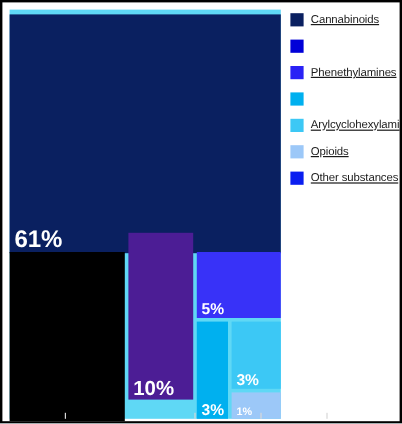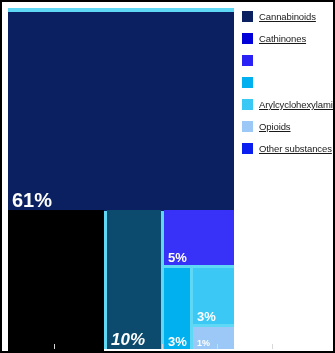--- a/index.html
+++ b/index.html
@@ -97,21 +97,21 @@
   <div id="treemap">
 
     <div class="tile" style="left:0px; top:4px; width:226px; height:199px; background:#0a2060;">
       <span class="tile-label lbl-xl">61%</span>
     </div>
 
     <div class="tile" style="left:0px; top:202px; width:96px; height:174px; background:#000000;">
       <span class="tile-label lbl-lg">17%</span>
     </div>
 
-    <div class="tile" style="left:99px; top:202px; width:54px; height:139px; background:#0c4a6e;font-style:italic;">
+    <div class="tile" style="left:99px; top:186px; width:54px; height:139px; background:#4c1d95;">
       <span class="tile-label lbl-lg">10%</span>
     </div>
 
     <div class="tile" style="left:156px; top:202px; width:70px; height:55px; background:#3832f8;">
       <span class="tile-label lbl-md">5%</span>
     </div>
 
     <div class="tile" style="left:156px; top:260px; width:26px; height:81px; background:#00b0ef;">
       <span class="tile-label lbl-md">3%</span>
     </div>
@@ -128,25 +128,25 @@
 
   <div id="legend">
 
     <div class="legend-row">
       <span class="legend-swatch" style="background:#0a2060;"></span>
       <span class="legend-text">Cannabinoids</span>
     </div>
 
     <div class="legend-row">
       <span class="legend-swatch" style="background:#0000d8;"></span>
-      <span class="legend-text">Cathinones</span>
     </div>
 
     <div class="legend-row">
       <span class="legend-swatch" style="background:#2a22f5;"></span>
+      <span class="legend-text">Phenethylamines</span>
     </div>
 
     <div class="legend-row">
       <span class="legend-swatch" style="background:#00b0ef;"></span>
     </div>
 
     <div class="legend-row">
       <span class="legend-swatch" style="background:#3cc8f5;"></span>
       <span class="legend-text">Arylcyclohexylamines</span>
     </div>

